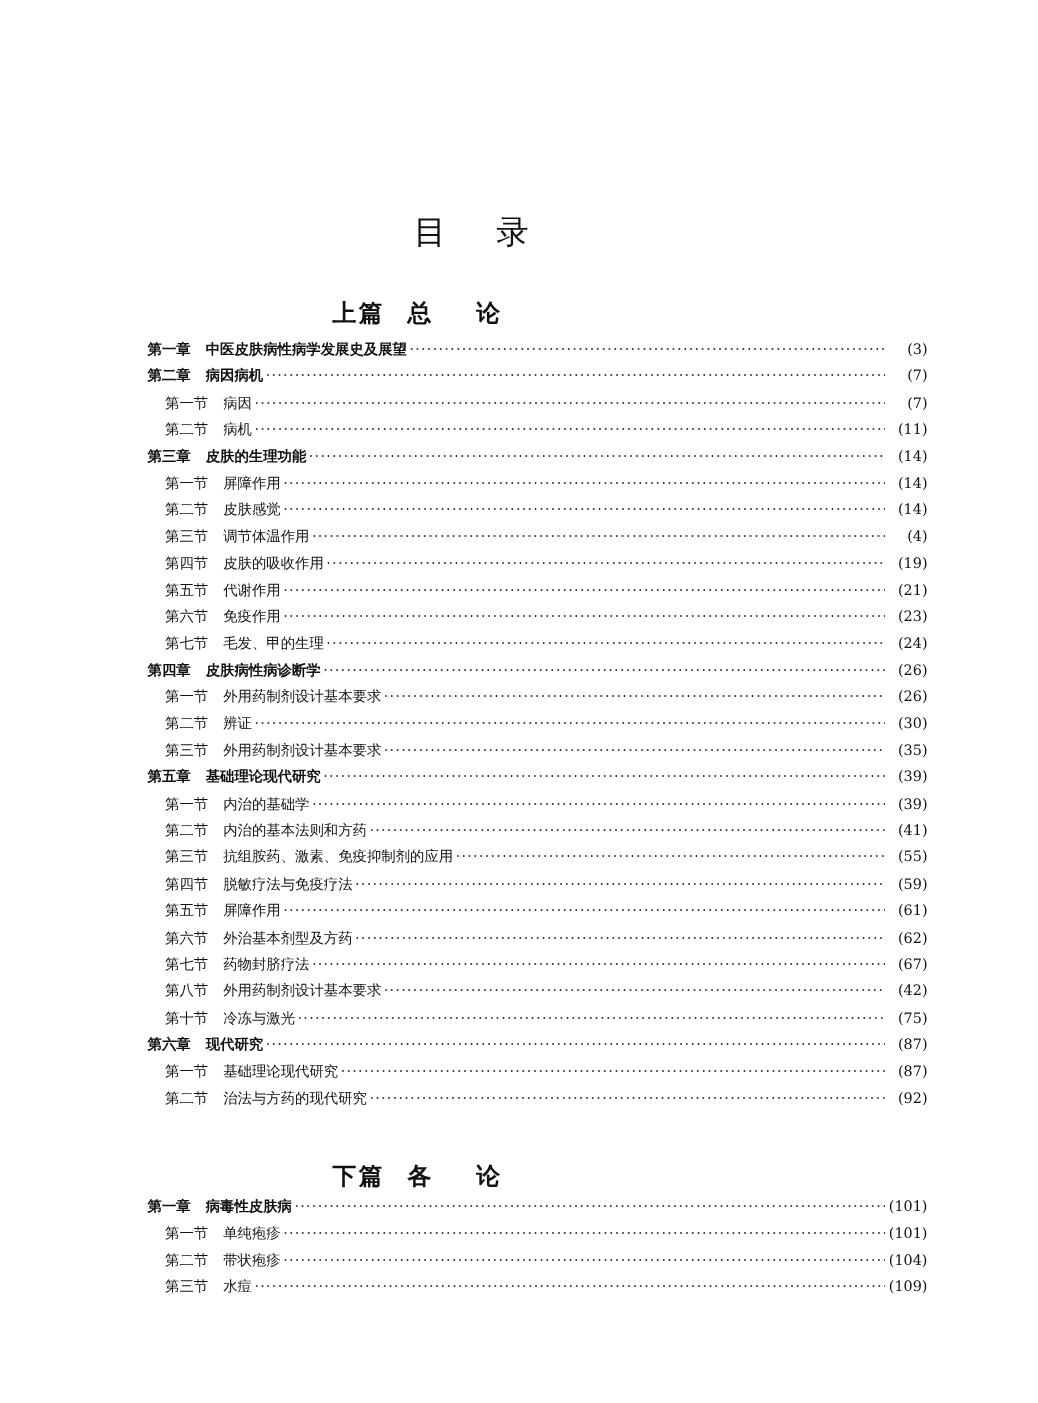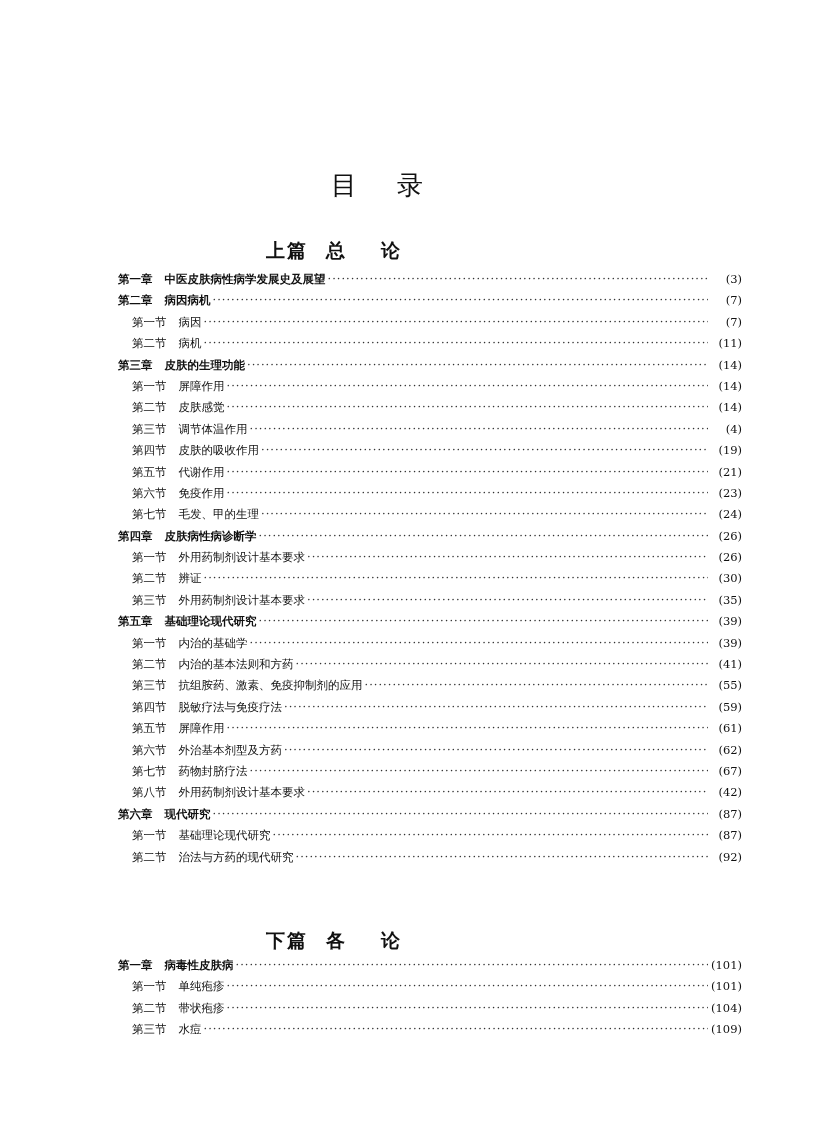--- a/index.html
+++ b/index.html
@@ -174,20 +174,26 @@
       <span class="label">药物封脐疗法</span>
       <span class="dots"></span>
       <span class="page">(67)</span>
     </div>
     <div class="row section">
       <span class="num">第八节</span>
       <span class="label">外用药制剂设计基本要求</span>
       <span class="dots"></span>
       <span class="page">(42)</span>
     </div>
+    <div class="row section">
+      <span class="num">第十节</span>
+      <span class="label">冷冻与激光</span>
+      <span class="dots"></span>
+      <span class="page">(75)</span>
+    </div>
     <div class="row chapter">
       <span class="num">第六章</span>
       <span class="label">现代研究</span>
       <span class="dots"></span>
       <span class="page">(87)</span>
     </div>
     <div class="row section">
       <span class="num">第一节</span>
       <span class="label">基础理论现代研究</span>
       <span class="dots"></span>

